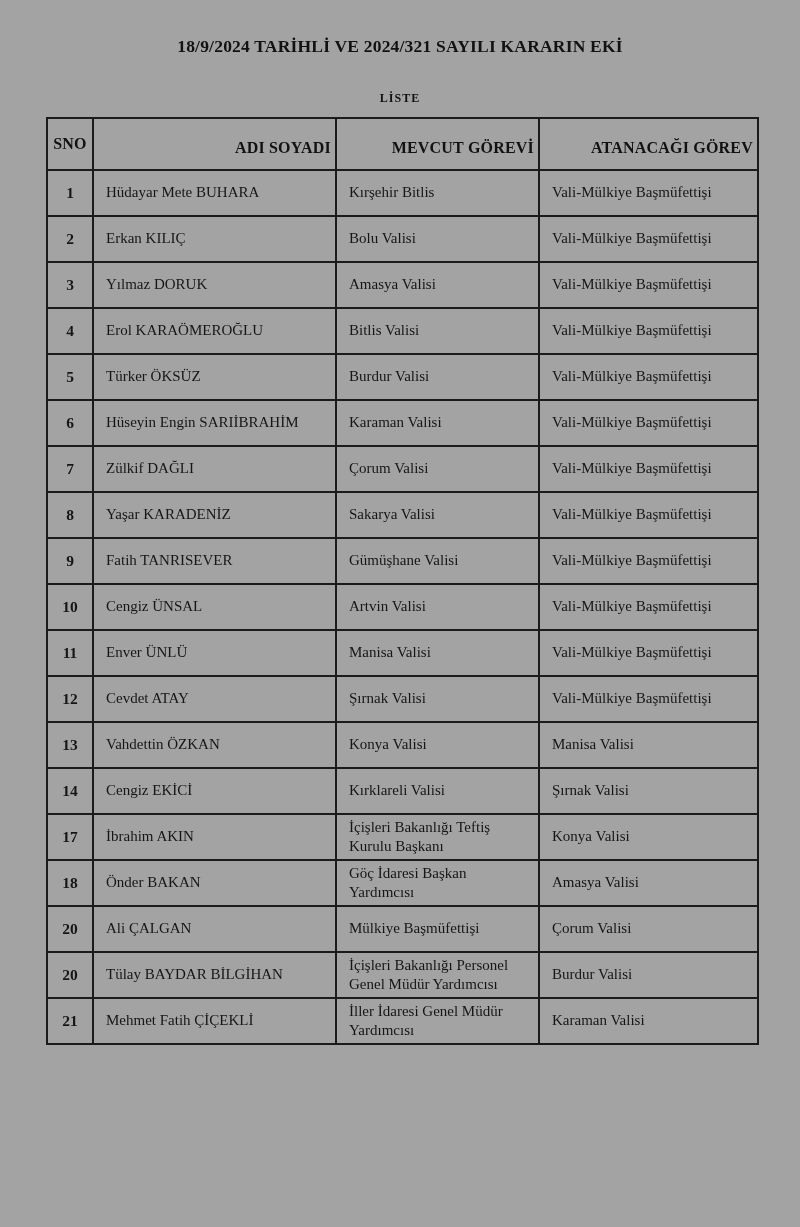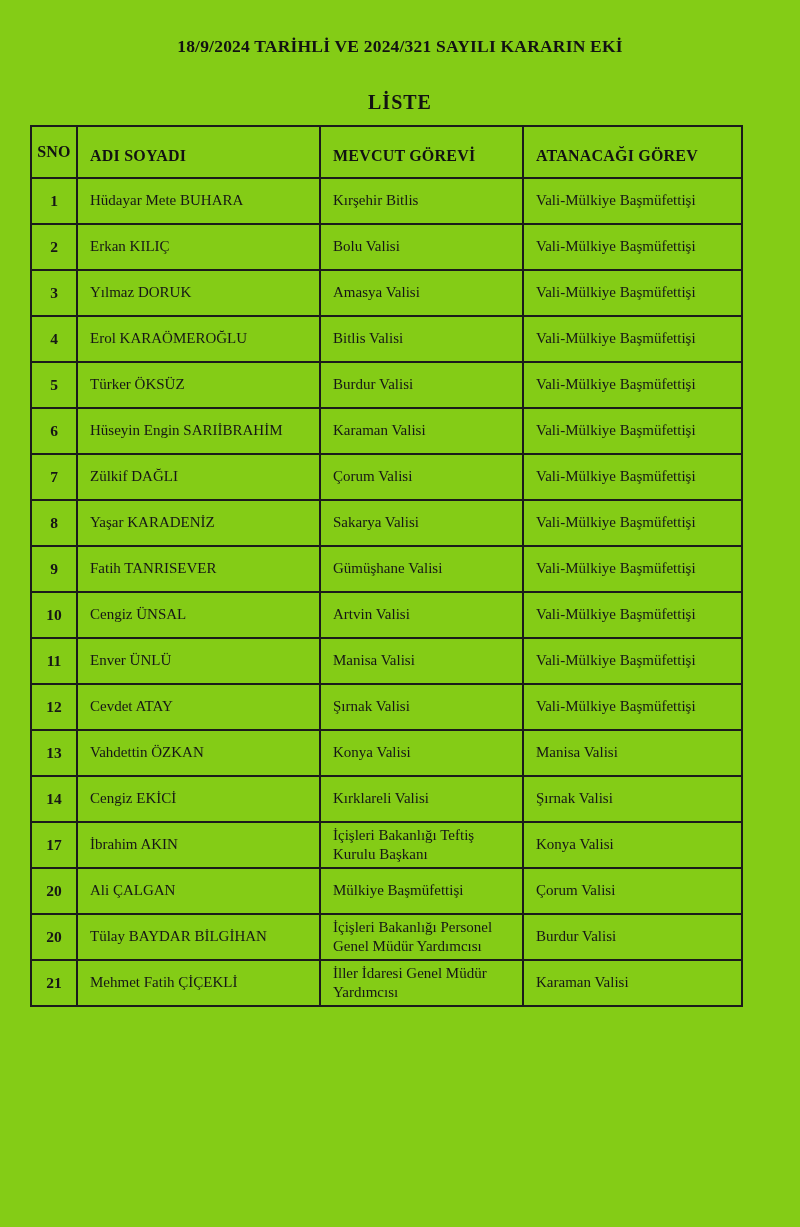--- a/index.html
+++ b/index.html
@@ -4,64 +4,64 @@
 <style>
   html, body {
     margin: 0;
     padding: 0;
     background: #ffffff;
   }
   .page {
     position: relative;
     width: 800px;
     min-height: 1227px;
-    background: #84cc16;
+    background: #a3a3a3;
     font-family: "Liberation Serif", "DejaVu Serif", serif;
     color: #141414;
     box-sizing: border-box;
   }
   .doc-title {
     padding-top: 36px;
     text-align: center;
     font-weight: bold;
     font-size: 17.5px;
     letter-spacing: 0.2px;
     color: #121212;
   }
   .doc-subtitle {
     margin-top: 34px;
     text-align: center;
     font-weight: bold;
-    font-size: 20px;
+    font-size: 12px;
     letter-spacing: 1px;
     color: #121212;
   }
   table.list-table {
     border-collapse: collapse;
     table-layout: fixed;
     margin-top: 11px;
-    margin-left: 30px;
+    margin-left: 46px;
     width: 711px;
     border-radius: 12px;
   }
   .list-table col.c-sno  { width: 46px;  }
   .list-table col.c-name { width: 243px; }
   .list-table col.c-cur  { width: 203px; }
   .list-table col.c-new  { width: 219px; }
   .list-table th,
   .list-table td {
     border: 2px solid #1b1b1b;
     vertical-align: middle;
     box-sizing: border-box;
   }
   .list-table th {
     height: 52px;
     font-size: 16px;
     font-weight: bold;
-    text-align: left;
+    text-align: right;
     padding: 10px 4px 2px 12px;
     letter-spacing: 0.2px;
     color: #121212;
   }
   .list-table th.sno {
     text-align: center;
     padding: 2px 2px;
   }
   .list-table td {
     height: 46px;
@@ -202,20 +202,26 @@
 
 
 
   <tr>
     <td class="sno">17</td>
     <td>İbrahim AKIN</td>
     <td>İçişleri Bakanlığı Teftiş Kurulu Başkanı</td>
     <td>Konya Valisi</td>
   </tr>
 
+  <tr>
+    <td class="sno">18</td>
+    <td>Önder BAKAN</td>
+    <td>Göç İdaresi Başkan Yardımcısı</td>
+    <td>Amasya Valisi</td>
+  </tr>
 
   <tr>
     <td class="sno">20</td>
     <td>Ali ÇALGAN</td>
     <td>Mülkiye Başmüfettişi</td>
     <td>Çorum Valisi</td>
   </tr>
 
   <tr>
     <td class="sno">20</td>

